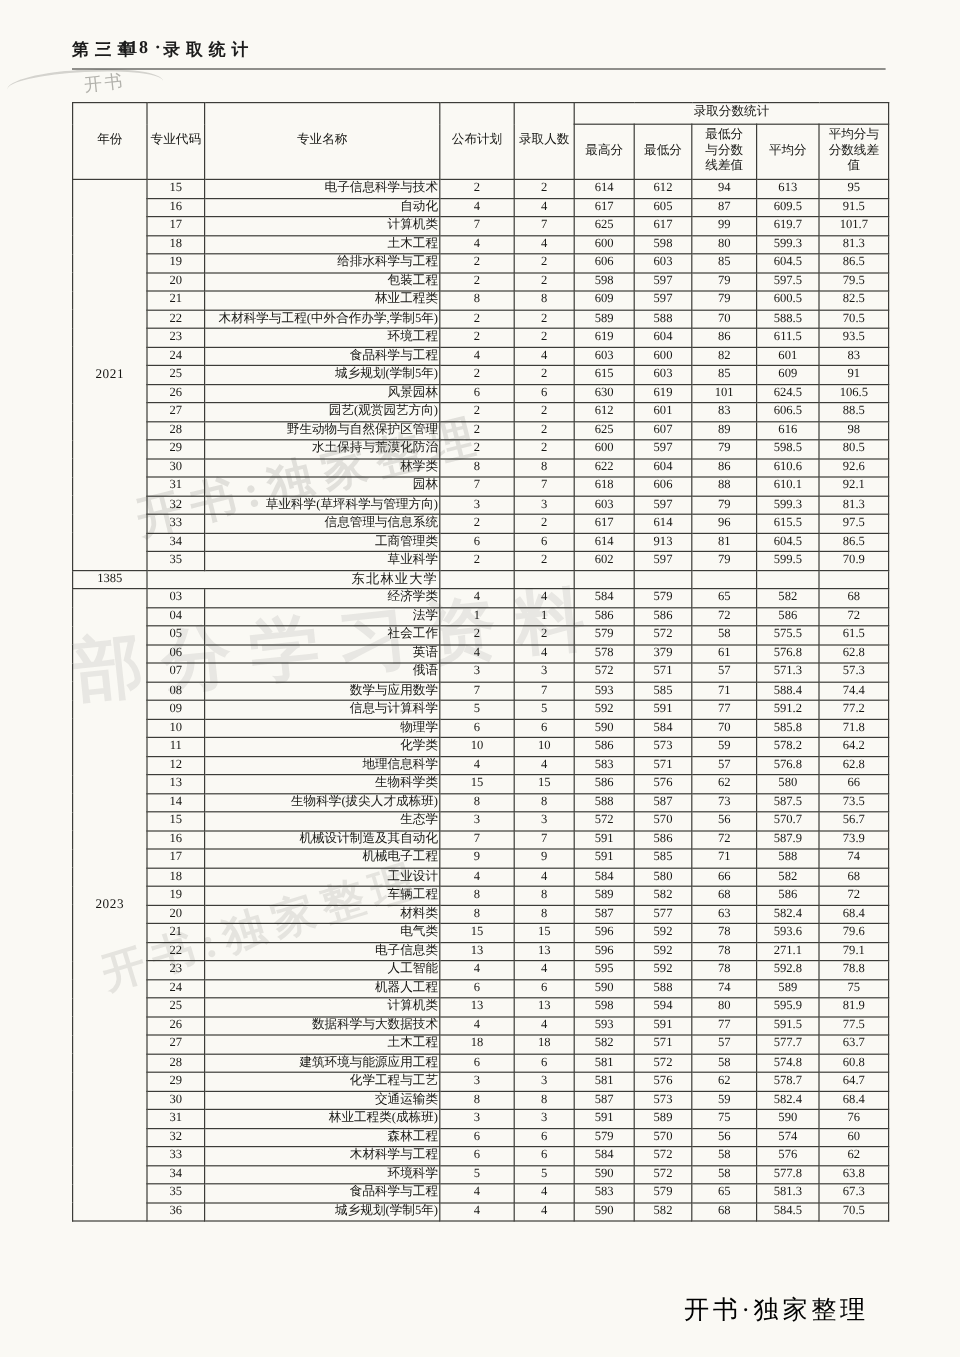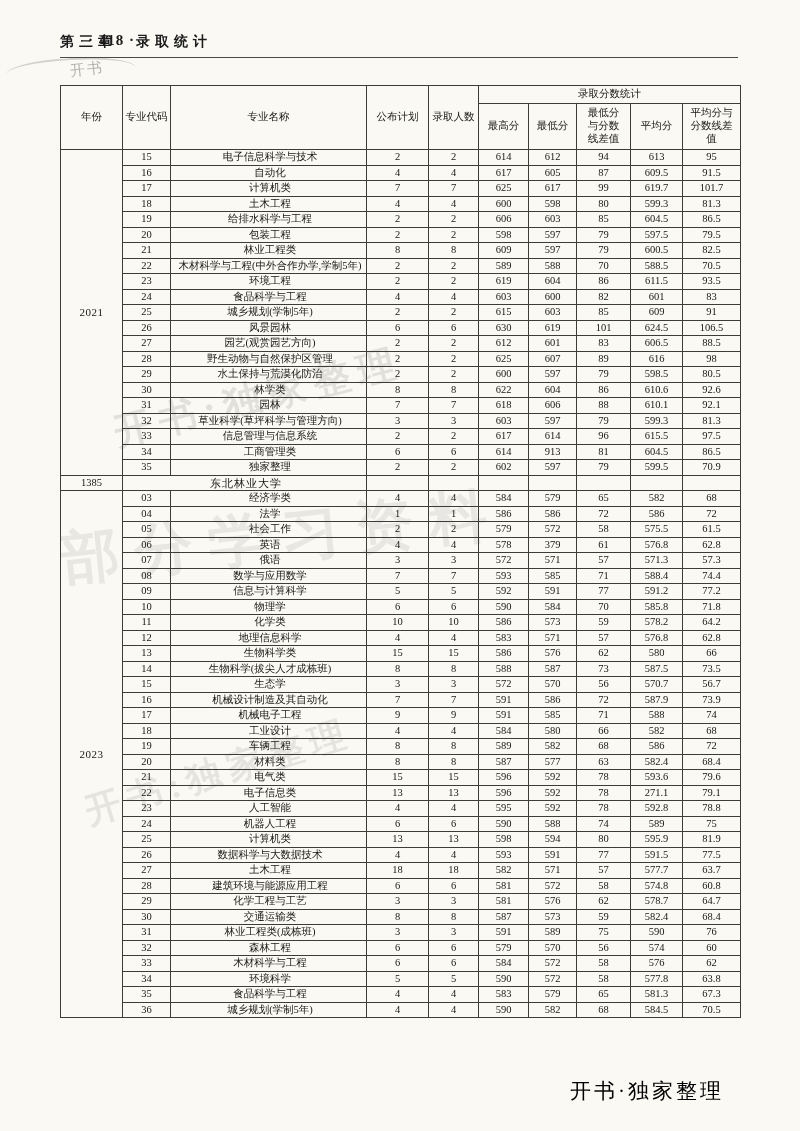--- a/index.html
+++ b/index.html
@@ -44,21 +44,21 @@
     font-size:10.5px;
     overflow:hidden;
     padding:0 1px;
     color:#171714;
   }
   thead th { font-weight:normal; line-height:1.25; word-break:break-all;font-family:Liberation Mono, monospace; }
   tr.hrow1 th { height:18px; }
   tr.hrow2 th { height:46px; }
   th.wrap { padding:0 6px; }
   tbody td { height:15.5px; line-height:1.1; white-space:nowrap; }
-  td.name { text-align:center; padding-left:4px; }
+  td.name { text-align:right; padding-left:4px; }
   td.year { font-size:11px; letter-spacing:.5px; }
   td.school-name { font-size:11px; letter-spacing:1px; }
   
   .wm { position:absolute; z-index:5; pointer-events:none; white-space:nowrap; }
   .wm-corner {
     top:60px; left:70px; font-size:15px; color:rgba(90,90,85,.45);
     transform:rotate(-6deg); letter-spacing:2px;
   }
   .wm-stamp-upper {
     top:372px; left:110px; font-size:38px; font-weight:bold;
@@ -338,21 +338,21 @@
           <td class="num">6</td>
           <td class="num">6</td>
           <td class="num">614</td>
           <td class="num">913</td>
           <td class="num">81</td>
           <td class="num">604.5</td>
           <td class="num">86.5</td>
         </tr>
         <tr class="data-row">
           <td class="num">35</td>
-          <td class="name">独家整理</td>
+          <td class="name">草业科学</td>
           <td class="num">2</td>
           <td class="num">2</td>
           <td class="num">602</td>
           <td class="num">597</td>
           <td class="num">79</td>
           <td class="num">599.5</td>
           <td class="num">70.9</td>
         </tr>
         <tr class="school-row">
           <td>1385</td>

